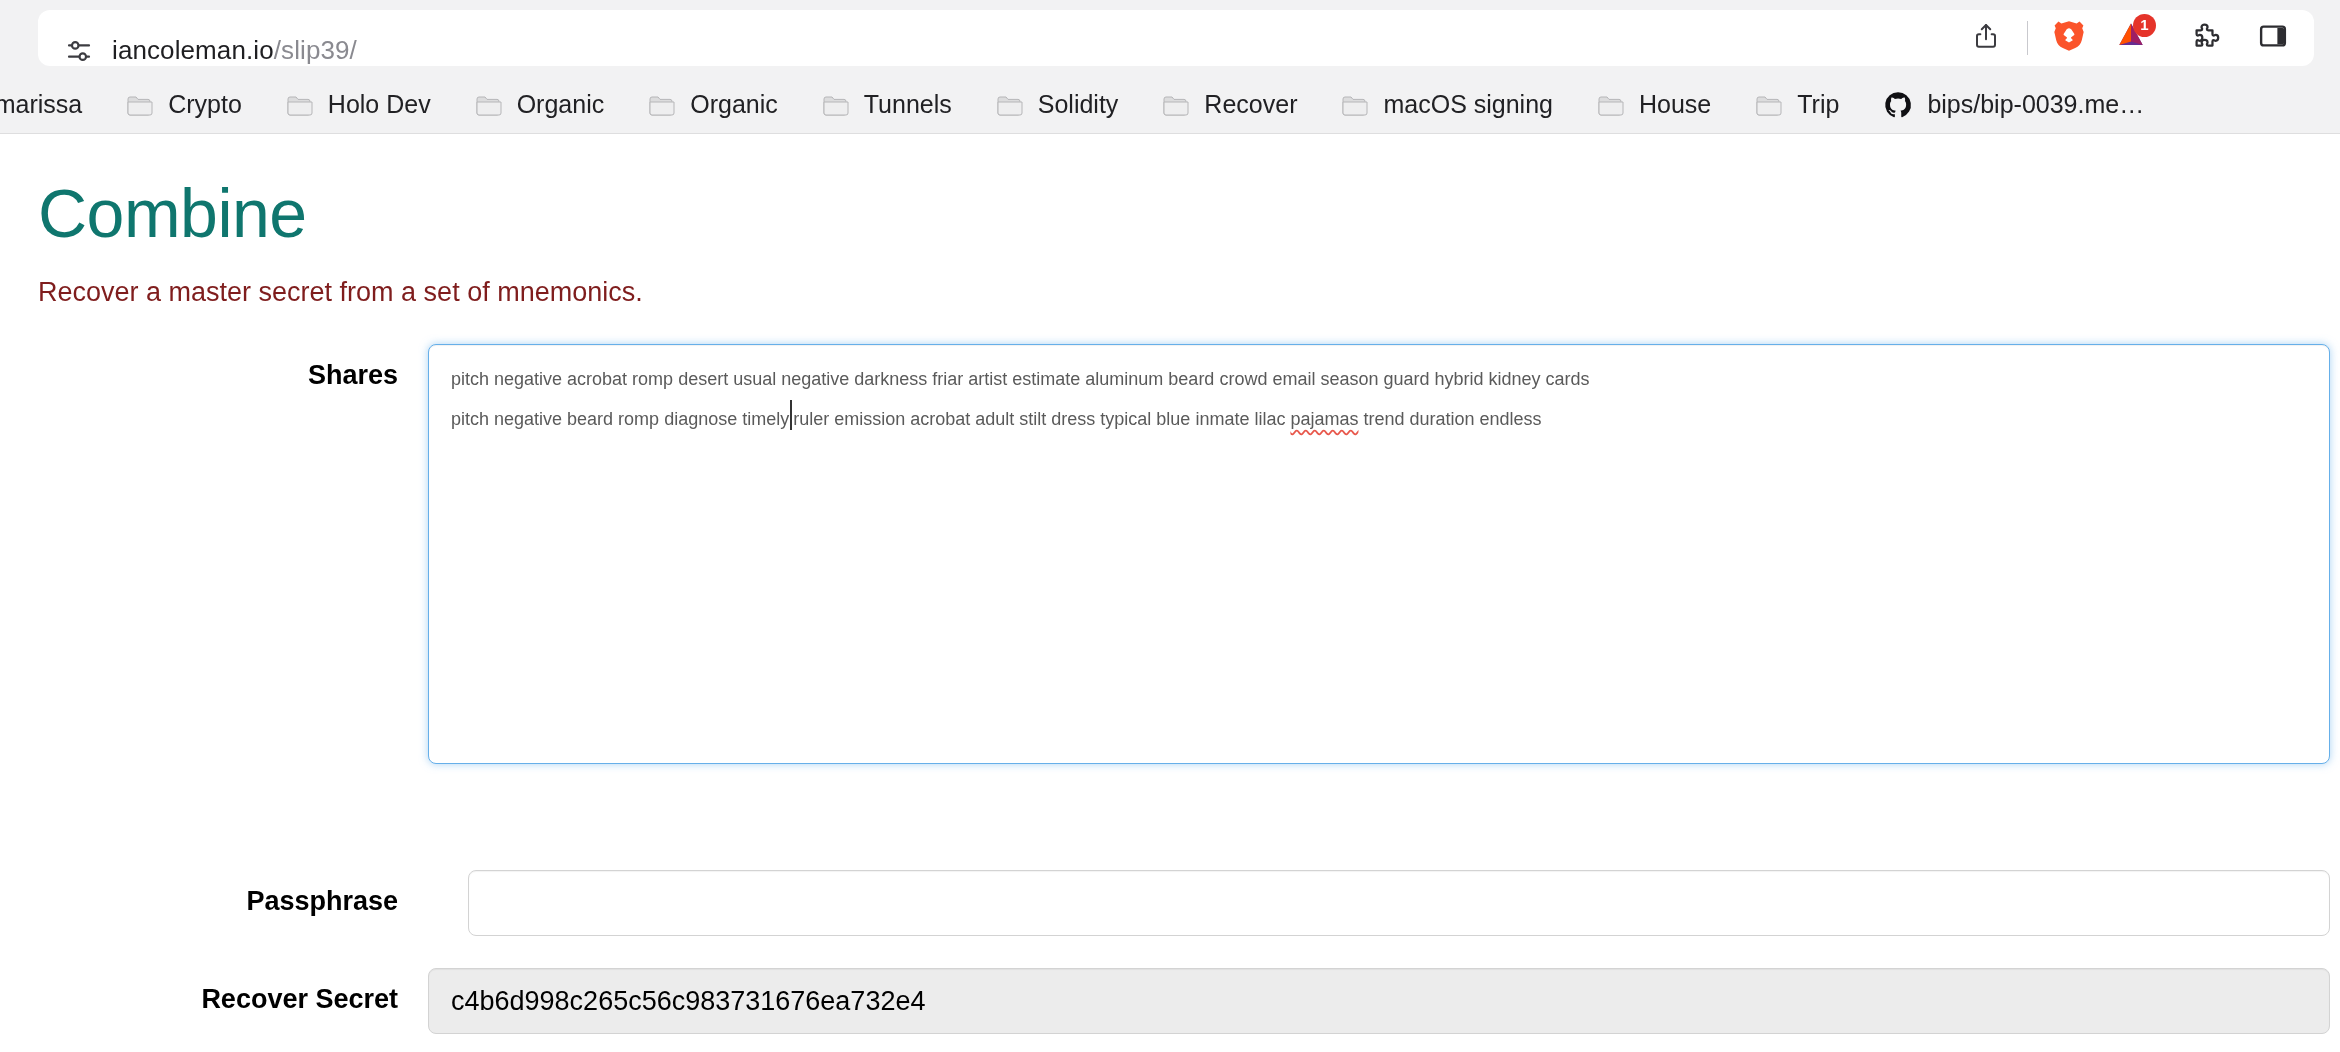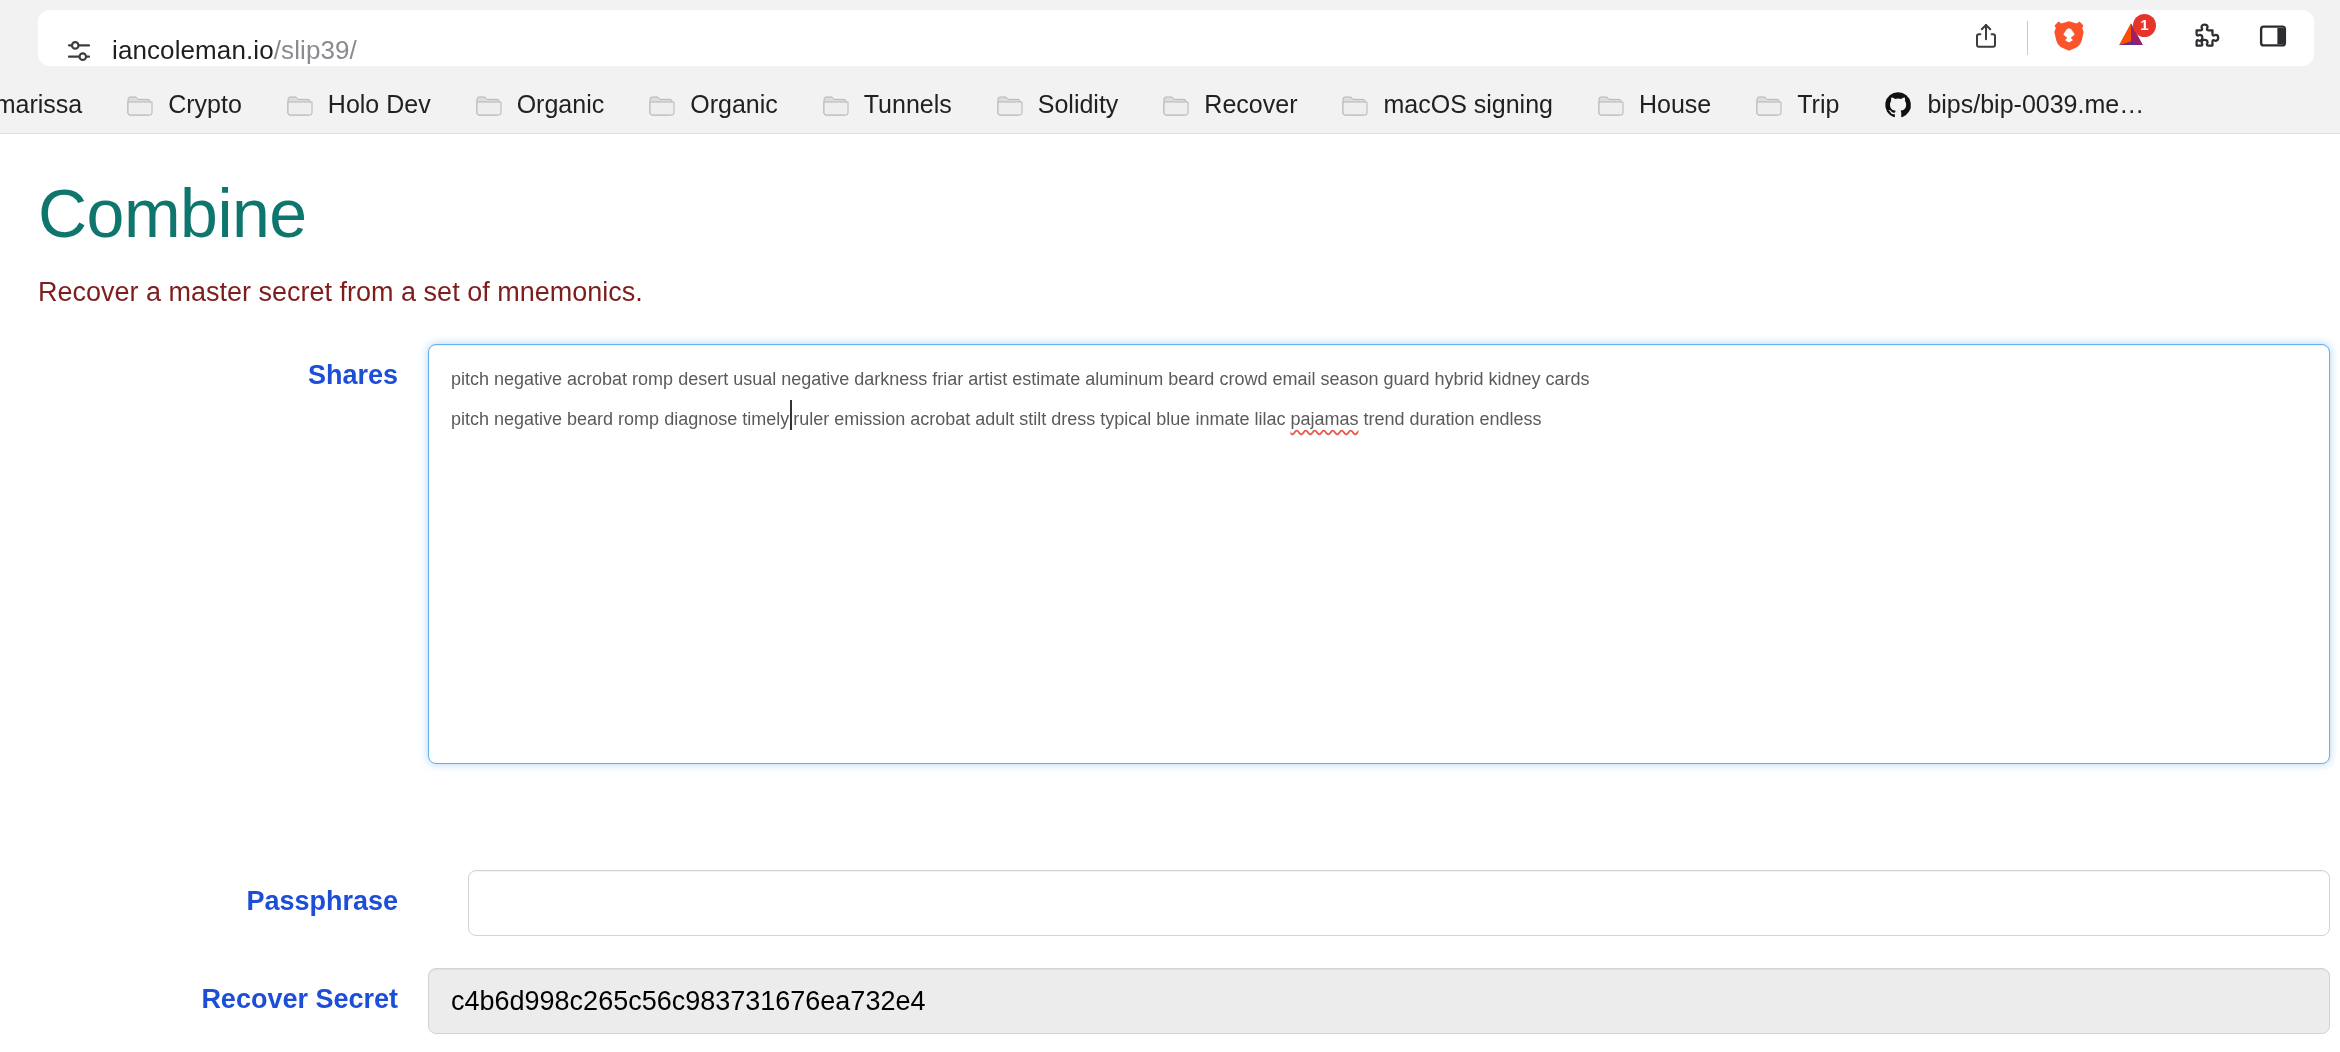--- a/index.html
+++ b/index.html
@@ -140,21 +140,21 @@
     align-items: flex-start;
     margin-top: 34px;
   }
   .form-label {
     width: 390px;
     flex: 0 0 390px;
     text-align: right;
     padding-right: 30px;
     font-size: 27px;
     font-weight: bold;
-    color: #1d4ed8;
+    color: #000000;
   }
   .form-control-wrap { flex: 1 1 auto; padding-right: 10px; }
 
   #shares-textarea {
     width: 100%;
     height: 420px;
     border: 1px solid #66afe9;
     border-radius: 8px;
     box-shadow: 0 1px 1px rgba(0,0,0,.06) inset, 0 0 9px rgba(102,175,233,.55);
     outline: none;

